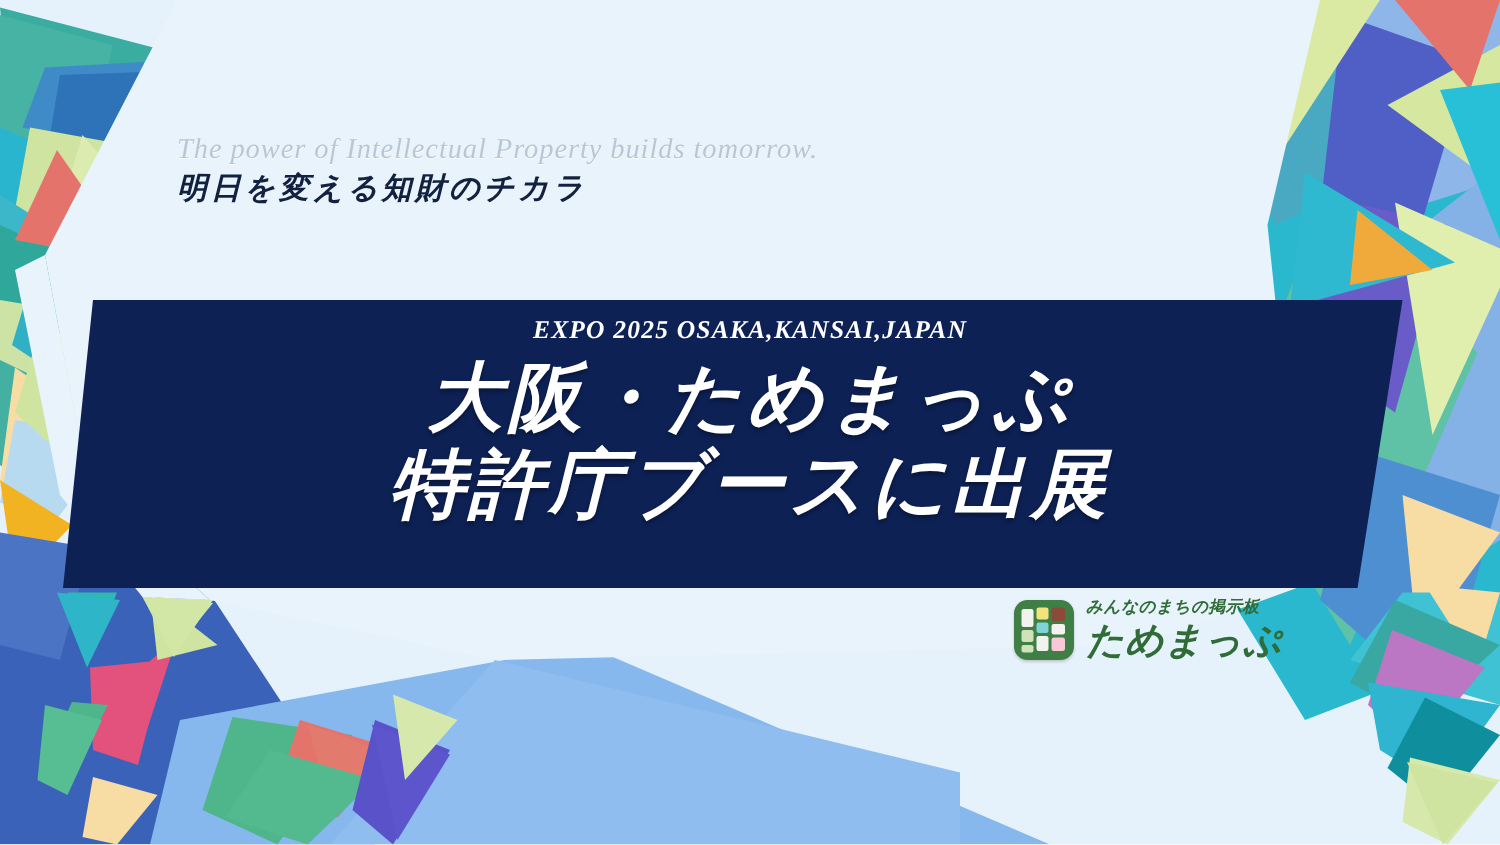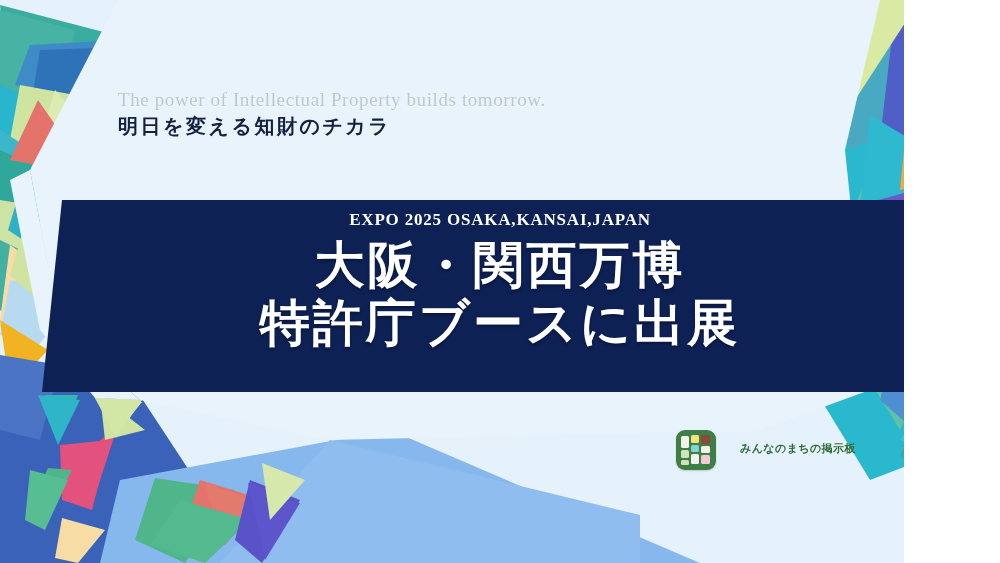--- a/index.html
+++ b/index.html
@@ -2,25 +2,26 @@
 <html><head>
 <meta charset="utf-8">
 <style>
   html, body {
     margin: 0;
     padding: 0;
     background: #ffffff;
   }
   #stage {
     position: relative;
-    width: 904px;
+    width: 1000px;
     height: 563px;
     overflow: hidden;
     background: #e6f2fb;
     font-family: "Liberation Sans", sans-serif;
+    font-style: italic;
   }
   #bg-svg {
     position: absolute;
     inset: 0;
     width: 1000px;
     height: 563px;
     display: block;
   }
 
   
@@ -102,24 +103,24 @@
     text-shadow: 0 2px 3px rgba(0,0,0,0.35);
   }
   .banner-title .line2 {
     display: block;
   }
 
   
   .logo {
     position: absolute;
     left: 676px;
-    top: 430px;
+    top: 400px;
     display: flex;
     align-items: center;
-    gap: 24px;
+    gap: 8px;
     z-index: 6;
   }
   .logo-mark {
     width: 40px;
     height: 40px;
     border-radius: 9px;
     background: #3f7f46;
     position: relative;
     flex: 0 0 auto;
     box-shadow: 0 1px 2px rgba(0,0,0,0.18);
@@ -253,36 +254,37 @@
     <div class="tagline-ja" style="color: rgb(18, 33, 63);">明日を変える知財のチカラ</div>
   </div>
 
   <div class="banner-wrap">
     <svg class="banner-shape" viewBox="0 0 1000 200" preserveAspectRatio="none" aria-hidden="true">
       <polygon points="62,4 935,4 905,196 42,196" fill="#0d2155"></polygon>
     </svg>
     <div class="banner-content">
       <div class="banner-eyebrow" style="color: rgb(255, 255, 255);">EXPO 2025 OSAKA,KANSAI,JAPAN</div>
       <div class="banner-title" style="color: rgb(255, 255, 255);">
-        <span class="line1">大阪・関西万博</span>
+        <span class="line1">大阪・ためまっぷ</span>
         <span class="line2">特許庁ブースに出展</span>
       </div>
     </div>
   </div>
 
   <div class="logo">
     <div class="logo-mark" style="background: rgb(63, 127, 70);">
         <div class="tile" style="left: 5px; top: 6px; width: 8px; height: 12px; background: rgb(242, 243, 238);"></div>
         <div class="tile" style="left: 15px; top: 5px; width: 8px; height: 8px; background: rgb(243, 227, 122);"></div>
         <div class="tile" style="left: 15px; top: 15px; width: 8px; height: 7px; background: rgb(127, 212, 216);"></div>
         <div class="tile" style="left: 25px; top: 5px; width: 9px; height: 9px; background: rgb(140, 74, 56);"></div>
         <div class="tile" style="left: 25px; top: 16px; width: 9px; height: 7px; background: rgb(242, 243, 238);"></div>
         <div class="tile" style="left: 5px; top: 20px; width: 8px; height: 8px; background: rgb(207, 226, 184);"></div>
         <div class="tile" style="left: 25px; top: 25px; width: 9px; height: 9px; background: rgb(247, 201, 214);"></div>
         <div class="tile" style="left: 15px; top: 24px; width: 8px; height: 10px; background: rgb(242, 243, 238);"></div>
         <div class="tile" style="left: 5px; top: 30px; width: 8px; height: 5px; background: rgb(207, 226, 184);"></div>
       </div>
     <div class="logo-text">
       <span class="logo-sub" style="color: rgb(47, 108, 56);">みんなのまちの掲示板</span>
+      <span class="logo-name" style="color: rgb(47, 108, 56);">ためまっぷ</span>
     </div>
   </div>
 
 </div>
 
 </body></html>

